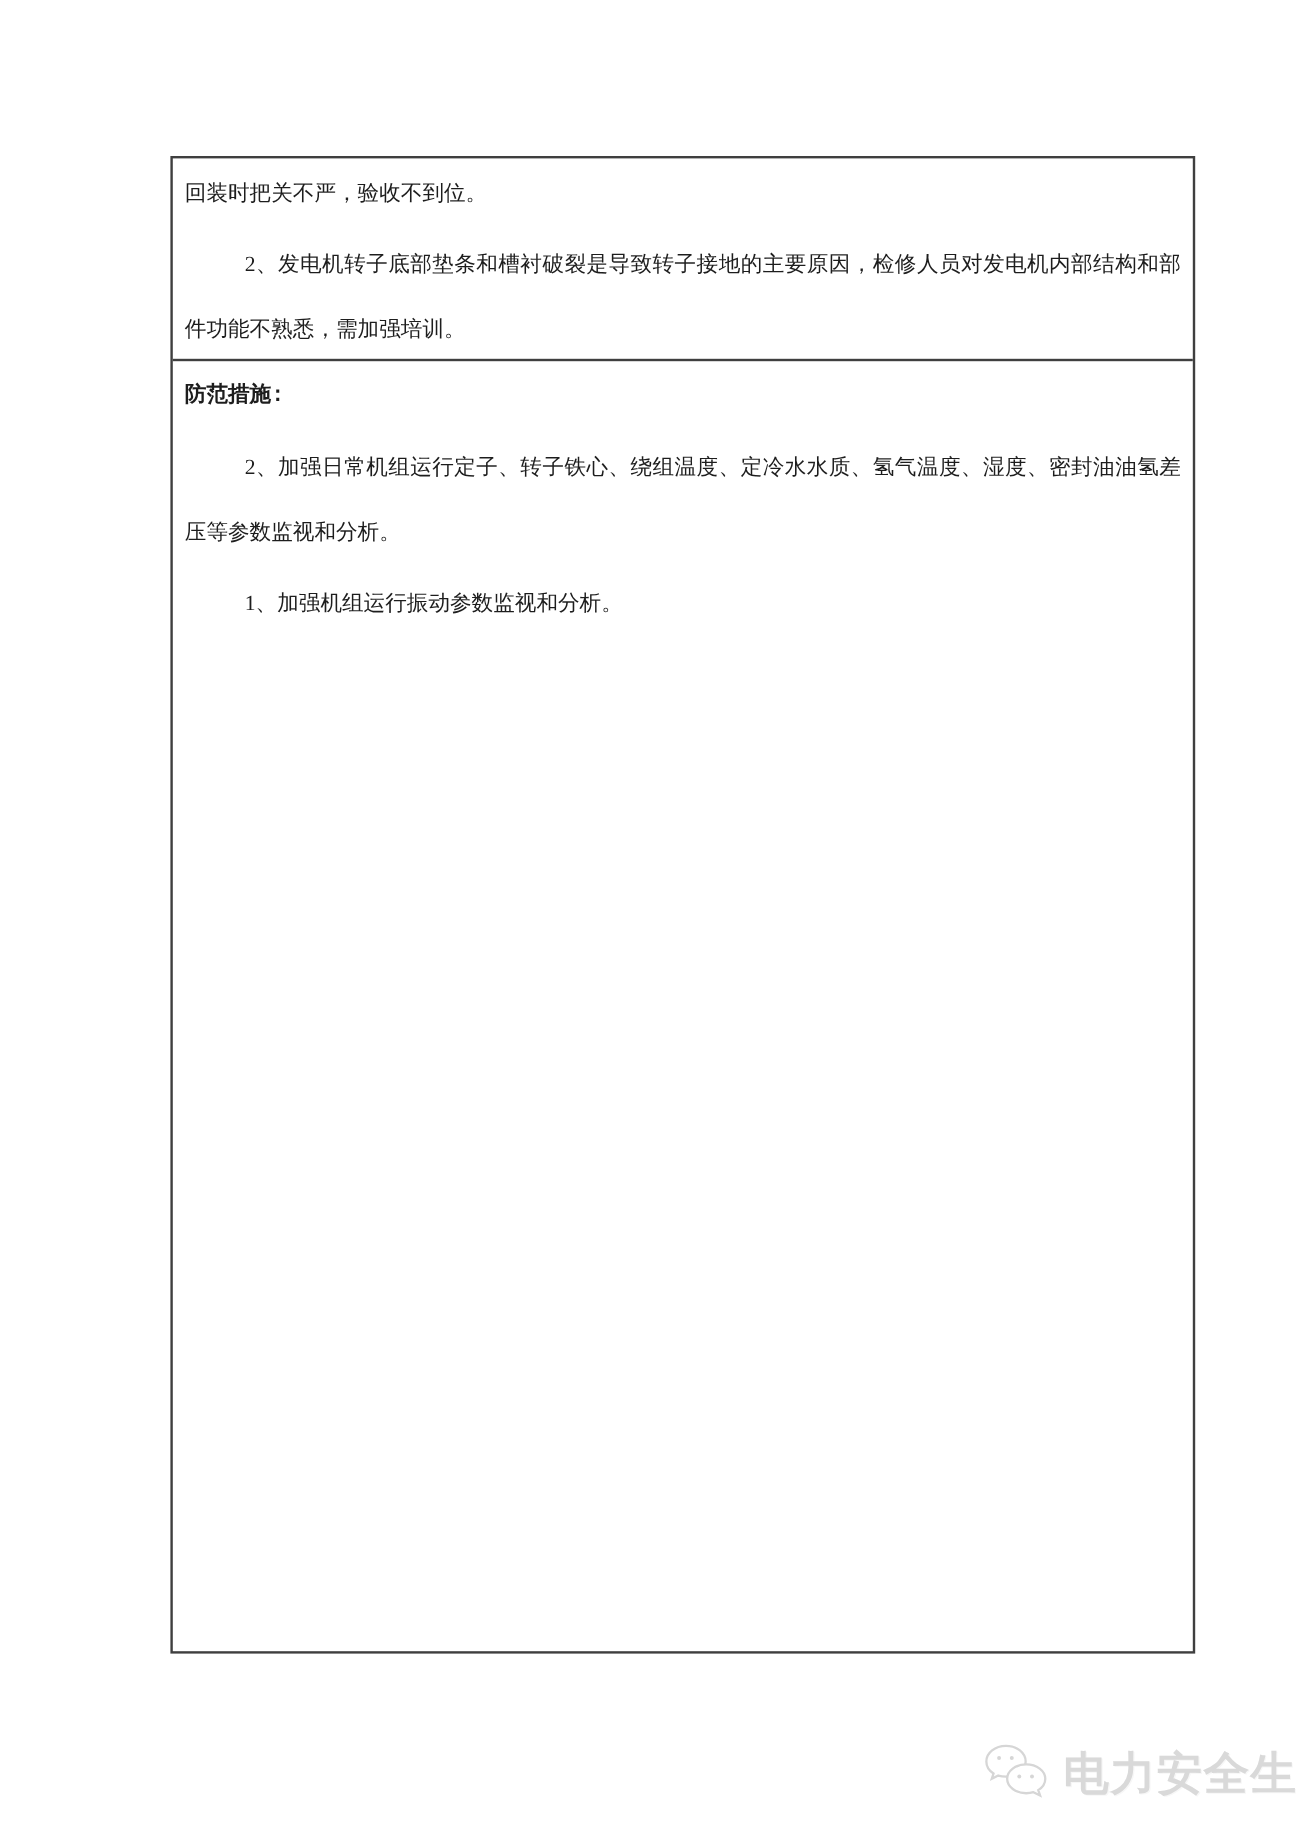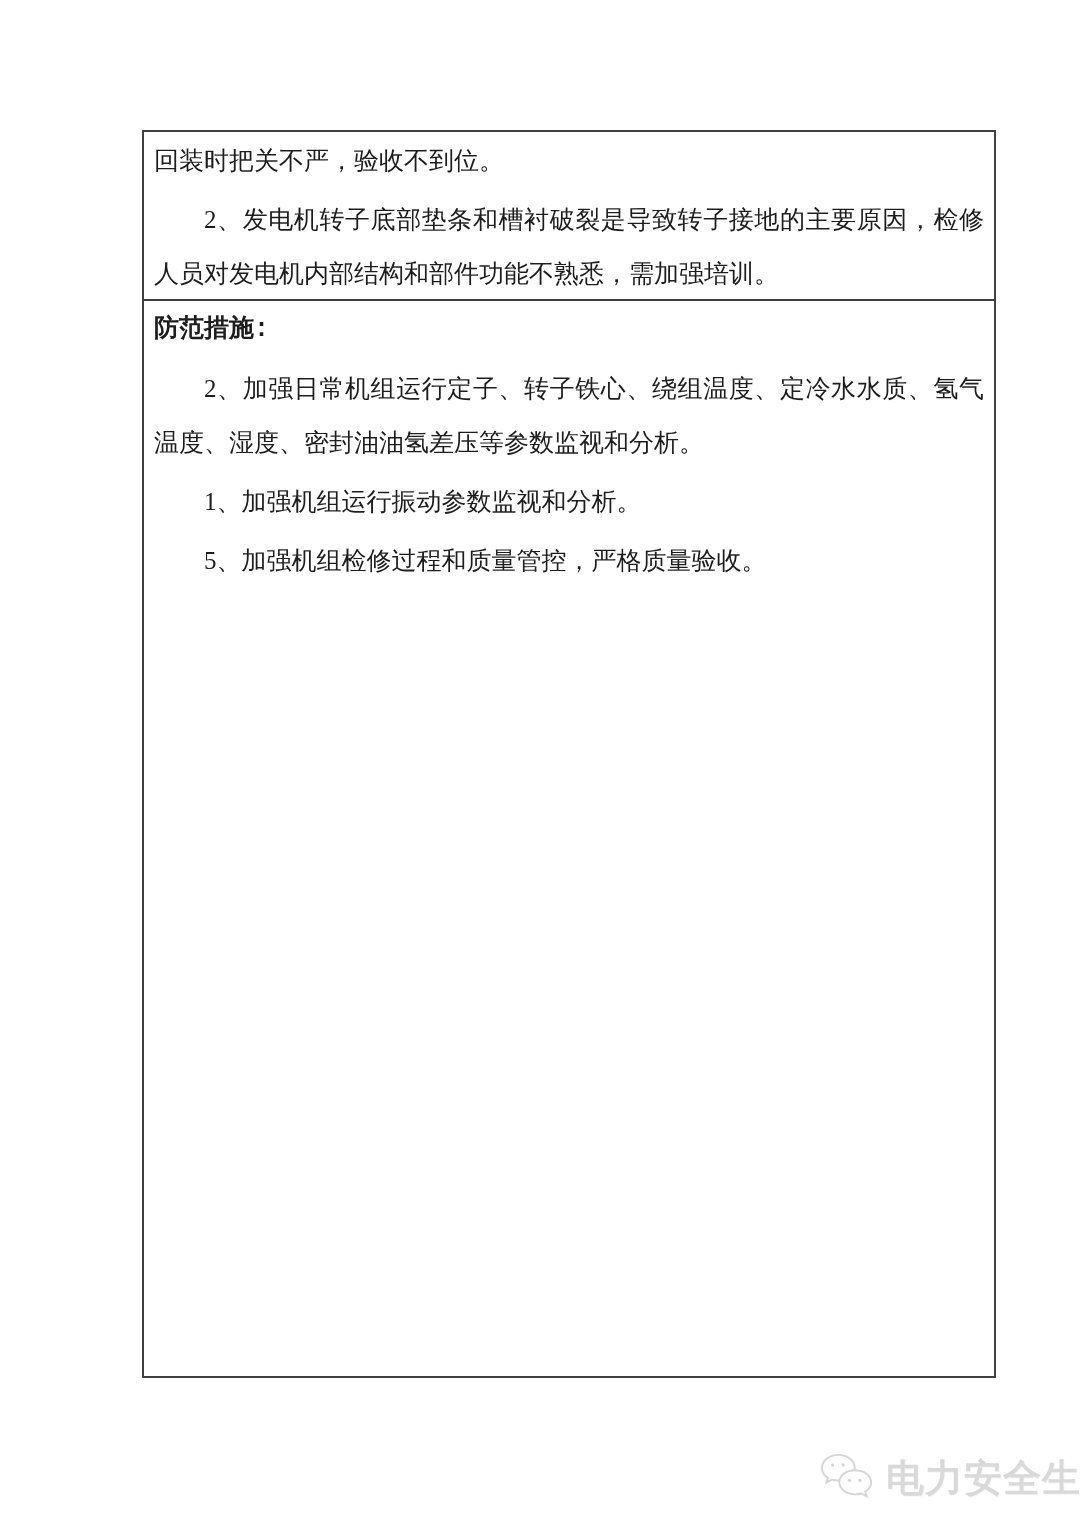--- a/index.html
+++ b/index.html
@@ -27,21 +27,21 @@
     height:1248px;
     border:2px solid var(--border-color);
     box-sizing:border-box;
     display:flex;
     flex-direction:column;
     background:#ffffff;
   }
   .cell{
     box-sizing:border-box;
     padding:0 10px;
-    font-size:25px;
+    font-size:18px;
     line-height:54px;
     text-align:justify;
     overflow:hidden;
   }
   .cell-top{
     height:169px;
     border-bottom:2px solid var(--border-color);
     flex:0 0 auto;
   }
   .cell-bottom{
@@ -97,21 +97,20 @@
 
     <div class="cell cell-top">
       <p class="para-noindent">回装时把关不严，验收不到位。</p>
       <p class="para-indent">2、发电机转子底部垫条和槽衬破裂是导致转子接地的主要原因，检修人员对发电机内部结构和部件功能不熟悉，需加强培训。</p>
     </div>
 
     <div class="cell cell-bottom">
       <p class="section-heading">防范措施:</p>
       <p class="para-indent">2、加强日常机组运行定子、转子铁心、绕组温度、定冷水水质、氢气温度、湿度、密封油油氢差压等参数监视和分析。</p>
       <p class="para-indent">1、加强机组运行振动参数监视和分析。</p>
-      <p class="para-indent">5、加强机组检修过程和质量管控，严格质量验收。</p>
     </div>
 
   </div>
 
   <div class="watermark">
     <svg class="watermark-icon" viewBox="0 0 60 54" xmlns="http://www.w3.org/2000/svg">
 
       <g stroke="#d6d6d6" stroke-width="2" fill="#ffffff">
         <path d="M21 3 C11.6 3 4 9 4 16.5 c0 4.2 2.4 8 6.2 10.4 L8.7 31.5 l5.6-2.8 c2.1 0.6 4.4 0.9 6.7 0.9 9.4 0 17-6 17-13.1 C38 9 30.4 3 21 3 Z"></path>
       </g>

